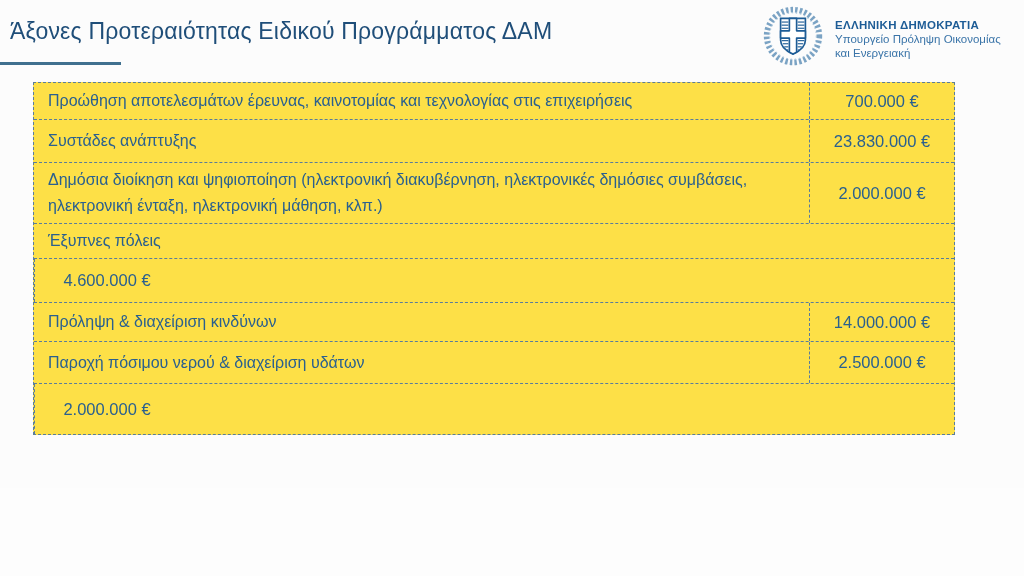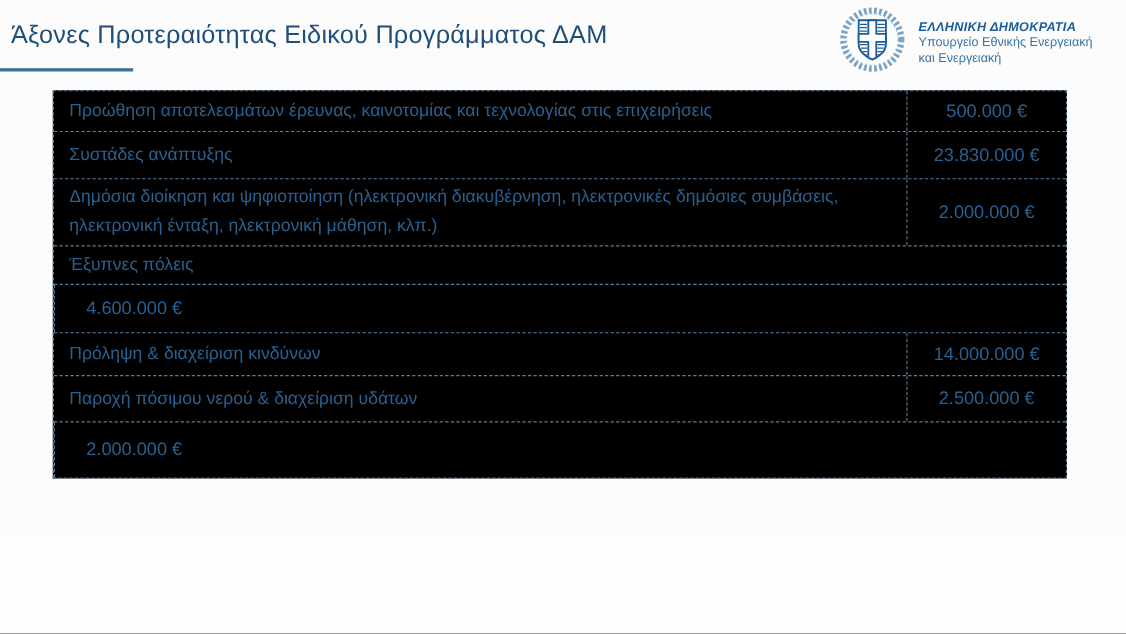--- a/index.html
+++ b/index.html
@@ -21,33 +21,33 @@
     position: absolute; left: 0; top: 62px;
     width: 121px; height: 3px; background: #40708f;
   }
 
   
   .gov-logo { position: absolute; left: 762px; top: 5px; display: flex; align-items: flex-start; }
   .emblem { width: 62px; height: 62px; flex: 0 0 auto; }
   .gov-text { margin-left: 11px; padding-top: 13px; }
   .gov-org {
     font-size: 11.5px; font-weight: 700; color: #1d5c96;
-    letter-spacing: 0.3px; line-height: 14px; font-style: italic;
+    letter-spacing: 0.3px; line-height: 14px;
   }
   .gov-dept {
     font-size: 11.5px; font-weight: 400; color: #3a74a8;
     line-height: 14px;
   }
 
   
   .axes-table {
-    position: absolute; left: 48px; top: 82px; width: 922px;
+    position: absolute; left: 33px; top: 82px; width: 922px;
     border: 1.6px dashed #5a7d9b;
     box-sizing: border-box;
-    background: #000000;
+    background: #fde047;
   }
   .axes-row {
     display: flex; align-items: stretch;
     border-bottom: 1.6px dashed #5a7d9b;
     box-sizing: border-box;
   }
   .axes-row:last-child { border-bottom: none; }
   .axes-label {
     flex: 1 1 auto; display: flex; align-items: center;
     padding: 4px 10px 4px 14px;
@@ -89,30 +89,30 @@
           <line x1="34.5" y1="37.5" x2="40" y2="37.5"></line>
         <line x1="21.5" y1="40.5" x2="25.5" y2="40.5"></line>
           <line x1="34.5" y1="40.5" x2="38.5" y2="40.5"></line>
         <line x1="24" y1="43.5" x2="25.5" y2="43.5"></line>
           <line x1="34.5" y1="43.5" x2="36" y2="43.5"></line>
       </g>
       <path d="M26.5 13 H33.5 V25 H42 V32 H33.5 V45.8 Q30 47.5 30 47.5 Q30 47.5 26.5 45.8 V32 H18 V25 H26.5 Z" fill="#ffffff" stroke="#1d5c96" stroke-width="1.6" stroke-linejoin="round"></path>
     </svg>
     <div class="gov-text">
       <div class="gov-org">ΕΛΛΗΝΙΚΗ ΔΗΜΟΚΡΑΤΙΑ</div>
-      <div class="gov-dept">Υπουργείο Εθνικής Ενεργειακή</div>
+      <div class="gov-dept">Υπουργείο Πρόληψη Οικονομίας</div>
       <div class="gov-dept">και Ενεργειακή</div>
     </div>
   </div>
 
   <div class="axes-table">
 
     <div class="axes-row" style="min-height:37px;">
       <div class="axes-label">Προώθηση αποτελεσμάτων έρευνας, καινοτομίας και τεχνολογίας στις επιχειρήσεις</div>
-      <div class="axes-amount">500.000 €</div>
+      <div class="axes-amount">700.000 €</div>
     </div>
 
     <div class="axes-row" style="min-height:43px;">
       <div class="axes-label">Συστάδες ανάπτυξης</div>
       <div class="axes-amount">23.830.000 €</div>
     </div>
 
     <div class="axes-row" style="min-height:56px;">
       <div class="axes-label">Δημόσια διοίκηση και ψηφιοποίηση (ηλεκτρονική διακυβέρνηση, ηλεκτρονικές δημόσιες συμβάσεις, ηλεκτρονική ένταξη, ηλεκτρονική μάθηση, κλπ.)</div>
       <div class="axes-amount">2.000.000 €</div>

